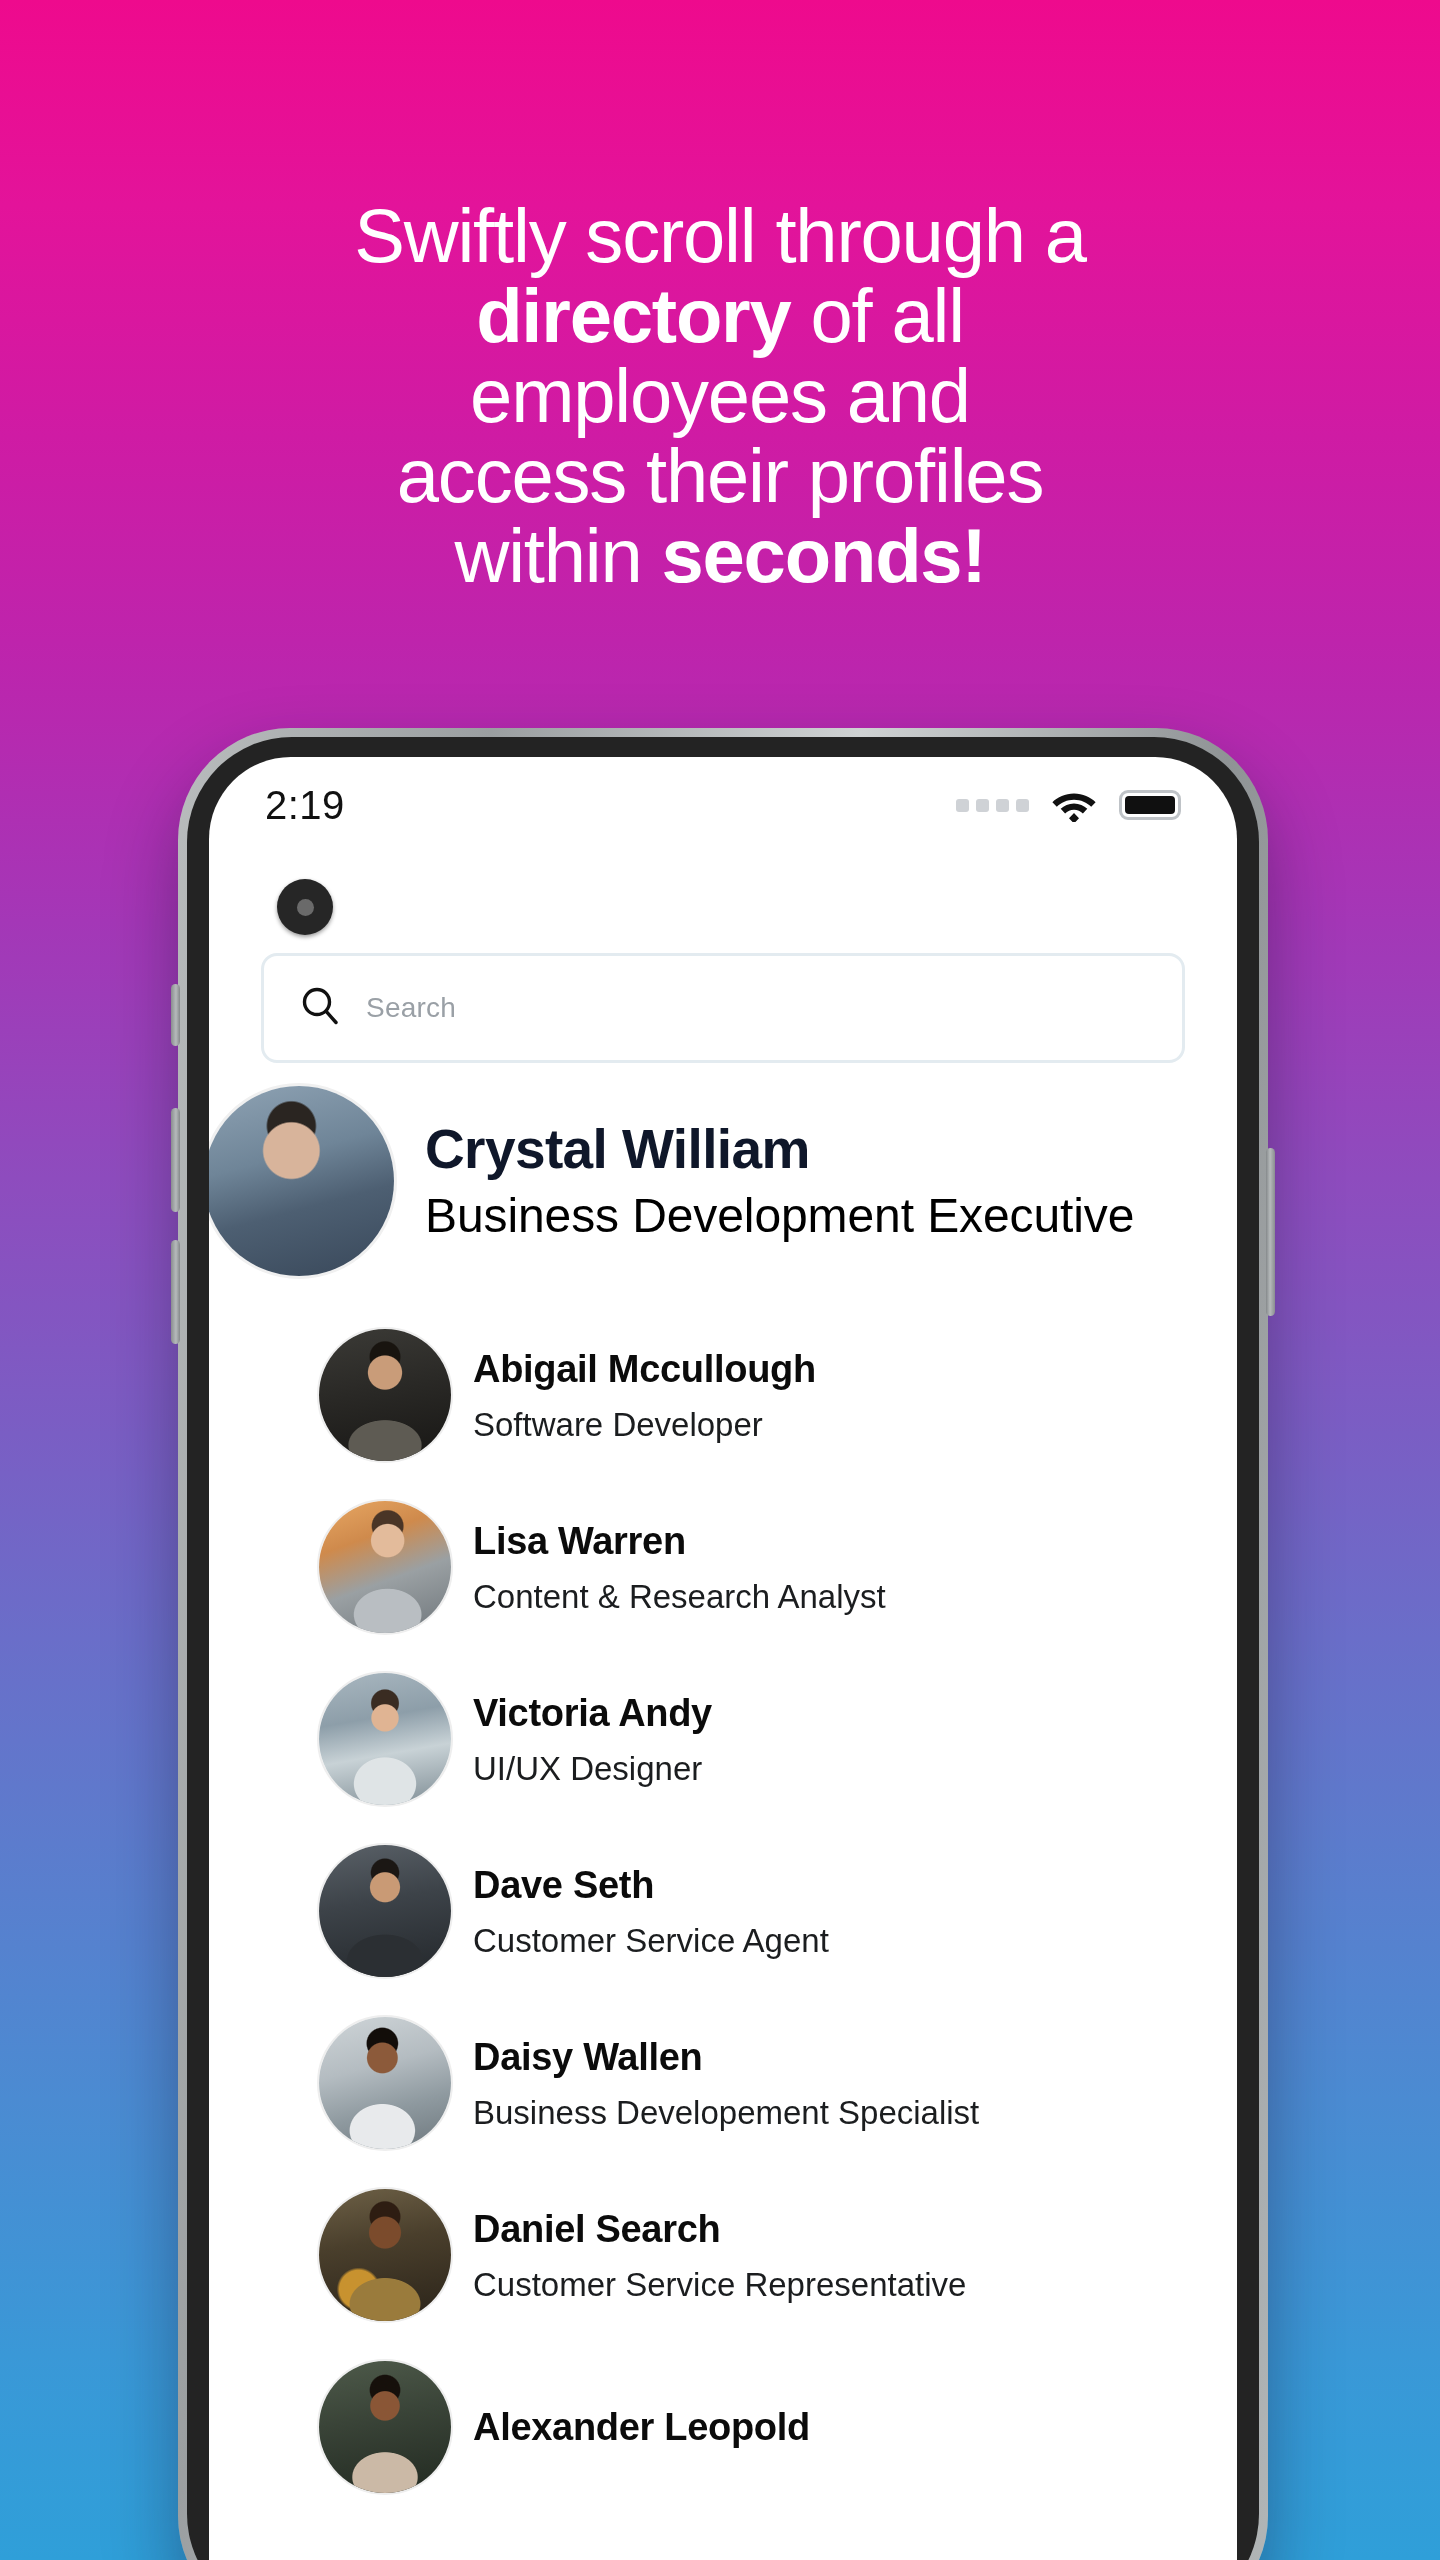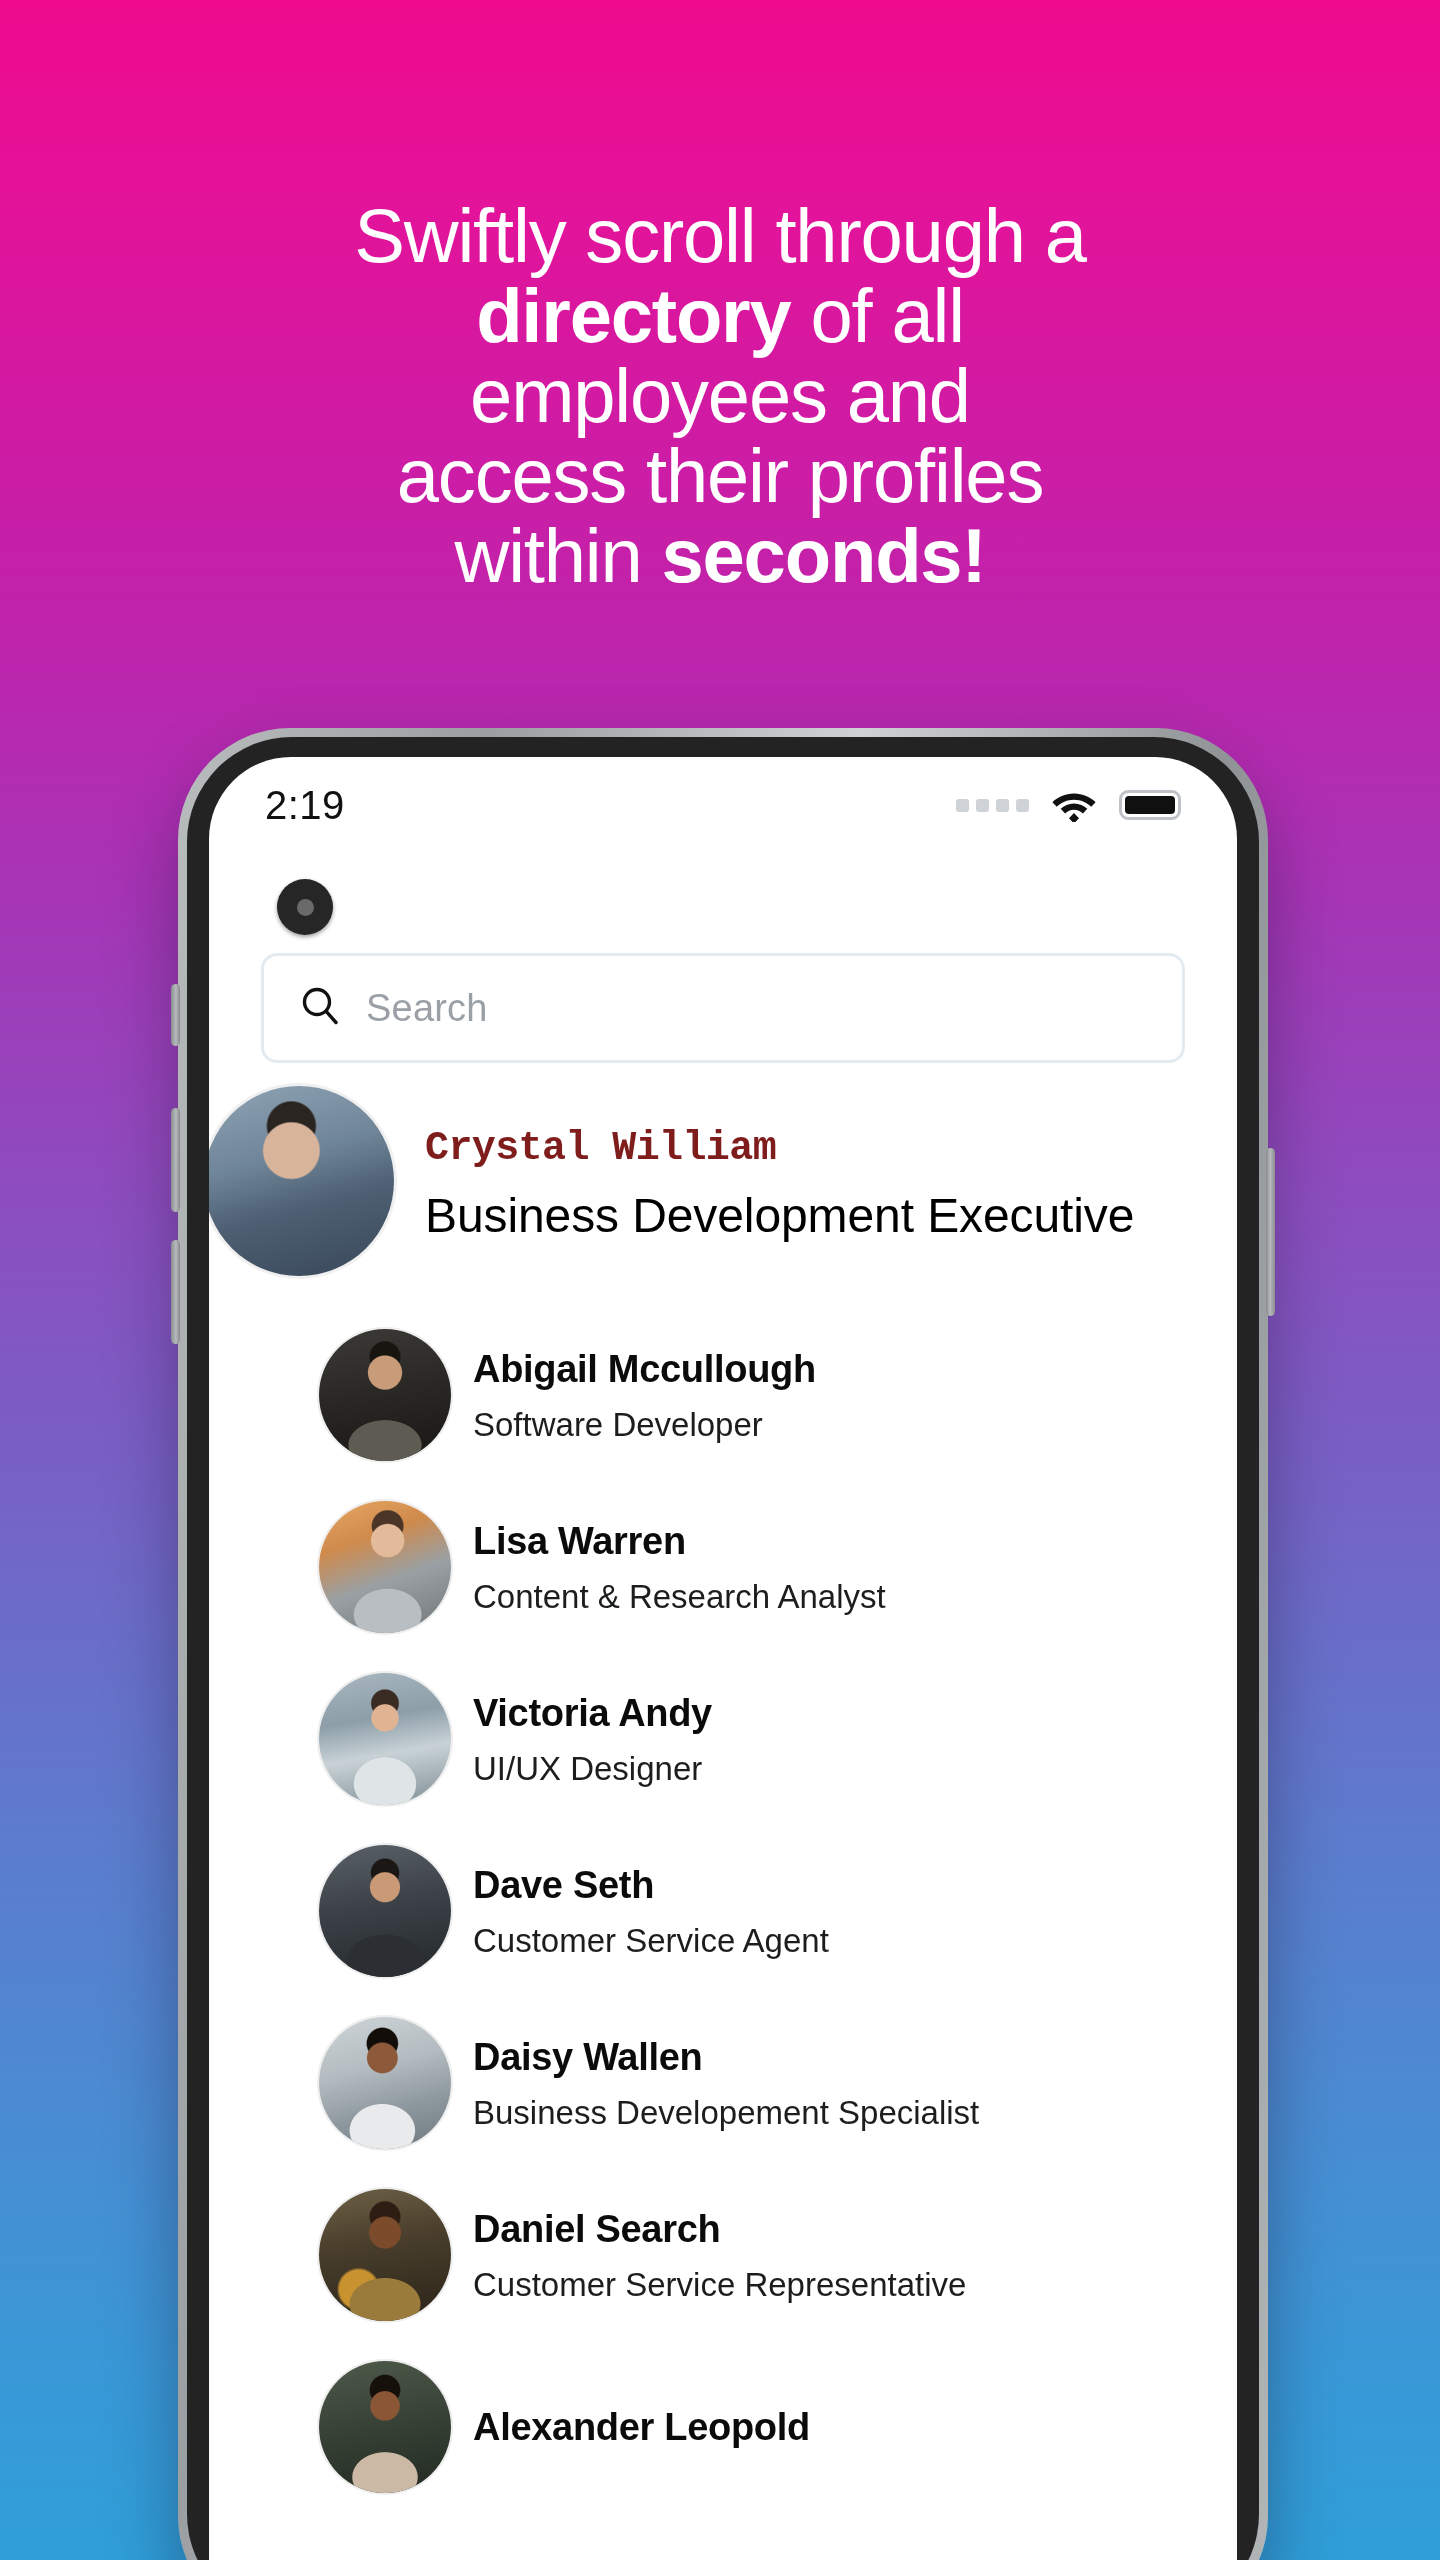--- a/index.html
+++ b/index.html
@@ -121,39 +121,38 @@
   .search-wrap{
     position:absolute; left:52px; right:52px; top:196px;
     height:110px;
     border:3px solid #e3ebf0;
     border-radius:16px;
     background:#fff;
     display:flex; align-items:center;
     padding:0 34px;
     gap:24px;
   }
-  .search-text{ font-size:38px; color:#9aa0a6; letter-spacing:.2px; }
+  .search-text{ font-size:28px; color:#9aa0a6; letter-spacing:.2px; }
 
   
   .featured{
     position:absolute; left:-8px; top:326px;
     width:100%;
     display:flex; align-items:center; gap:28px;
   }
   .avatar-lg{
     width:196px; height:196px; border-radius:50%;
     flex:0 0 196px;
     overflow:hidden; position:relative;
     border:3px solid #f0f0f0;
   }
   .featured-meta{ flex:1; padding-right:40px; }
   .featured-name{
-    font-size:40px; font-weight:700; color:#7f1d1d; letter-spacing:-.6px;
+    font-size:55px; font-weight:700; color:#0f172a; letter-spacing:-.6px;
     line-height:58px;
-    font-family:Liberation Mono, monospace;
   }
   .featured-title{
     font-size:48px; color:#000000; letter-spacing:-.1px; margin-top:10px;
   }
 
   
   .people-list{
     position:absolute; left:0; right:0; top:552px; bottom:0;
     overflow:hidden;
   }

